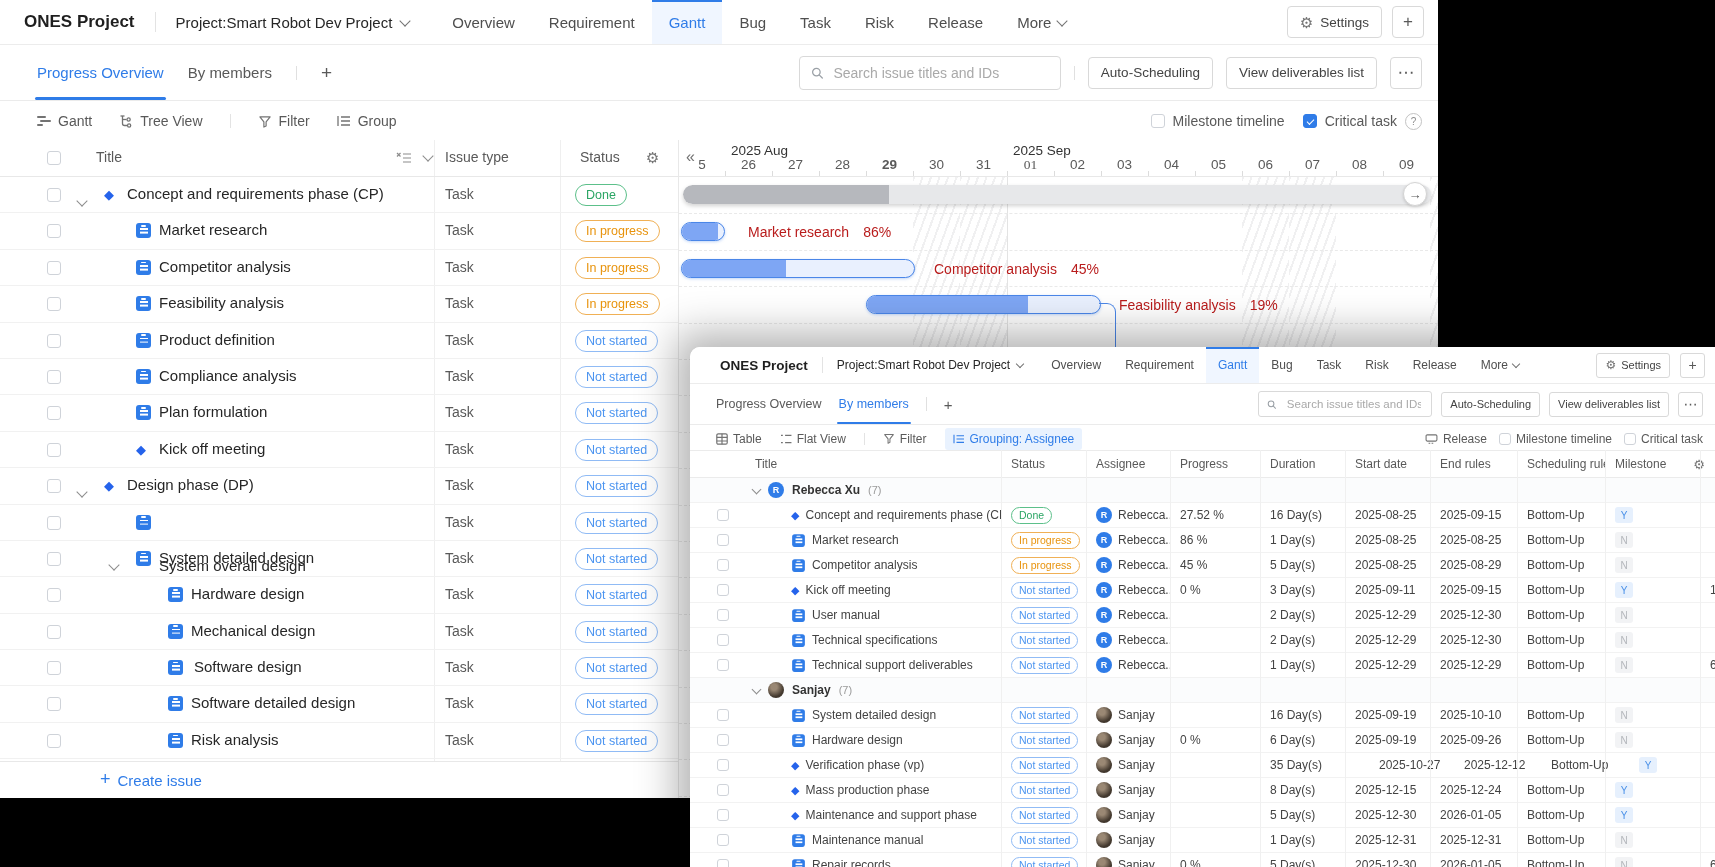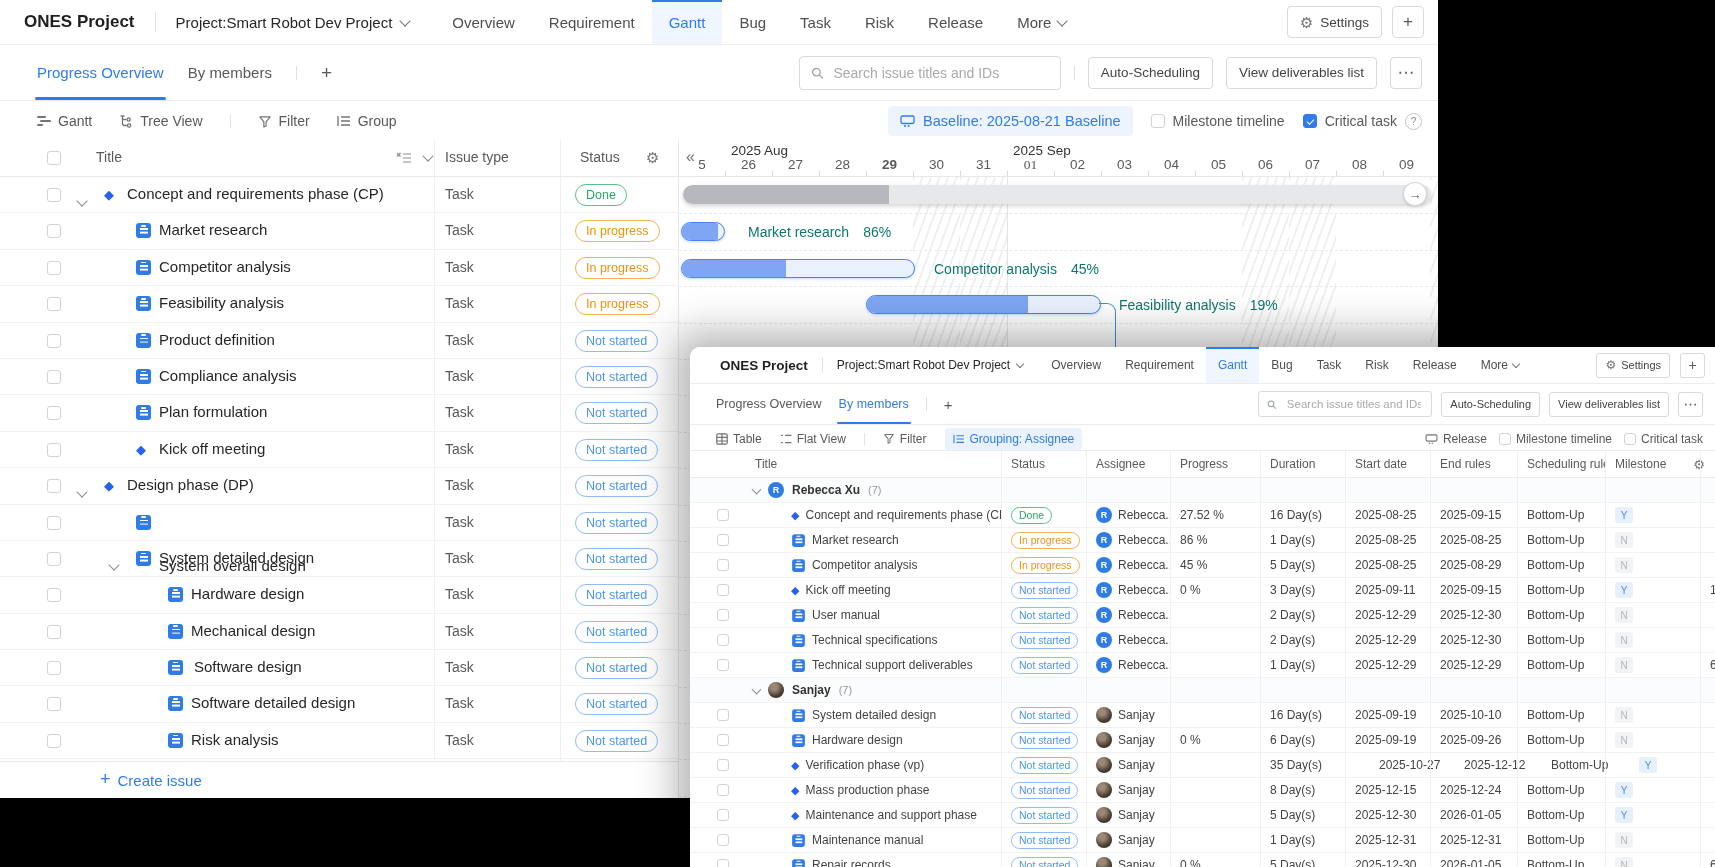--- a/index.html
+++ b/index.html
@@ -88,21 +88,21 @@
   .gline{position:absolute;left:0;right:0;border-top:1px dashed #e9e9e9}
   .mline{position:absolute;top:0;bottom:0;width:1px;background:#e3e3e3}
   .gsum{position:absolute;height:19px;border-radius:10px;background:#e7e8ea;box-shadow:0 2px 4px rgba(0,0,0,.18);overflow:hidden}
   .gsum .fill{position:absolute;left:0;top:0;bottom:0;background:#b6b8bd;border-radius:10px 0 0 10px}
   .arrowbtn{position:absolute;width:24px;height:24px;border-radius:50%;background:#fff;border:1px solid #d4d4d4;
             box-shadow:0 1px 3px rgba(0,0,0,.15);display:flex;align-items:center;justify-content:center;
             font-size:13px;color:#595959;box-sizing:border-box}
   .gbar{position:absolute;height:19px;border:1.5px solid #4a86e8;border-radius:10px;background:#e9f0fe;
         overflow:hidden;box-sizing:border-box;box-shadow:0 1px 3px rgba(74,134,232,.35)}
   .gbar .fill{position:absolute;left:0;top:0;bottom:0;background:#7ea6f4}
-  .glabel{position:absolute;font-size:14px;color:#0f766e;white-space:nowrap}
+  .glabel{position:absolute;font-size:14px;color:#b91c1c;white-space:nowrap}
   .glabel .val{margin-left:14px}
   .gconn{position:absolute;width:16px;border-top:1.5px solid #4a86e8;border-right:1.5px solid #4a86e8;border-radius:0 9px 0 0}
   
   #w2 .hd{height:36px;padding:0 10px 0 30px}
   #w2 .logo{font-size:13.5px}
   #w2 .vdiv{margin:0 14px;height:16px}
   #w2 .proj{font-size:12px;gap:7px}
   #w2 .chev{width:5px;height:5px;border-width:1.2px}
   #w2 .nav{margin-left:16px}
   #w2 .nav-item{font-size:12px;padding:0 12px;gap:5px}
@@ -250,27 +250,20 @@
       <span>Filter</span>
     </span>
     <span class="tool">
       <svg width="14" height="12" viewBox="0 0 14 12" fill="none" stroke="#737373" stroke-width="1.3">
           <path d="M1 1v10"></path>
           <path d="M4 2h9M4 6h9M4 10h9"></path>
         </svg>
       <span>Group</span>
     </span>
     <div class="tb-right">
-      <span class="baseline-pill">
-        <svg width="15" height="12" viewBox="0 0 15 12" fill="none" stroke="#2f7ce8" stroke-width="1.3">
-            <rect x="1" y="1" width="13" height="7.5" rx="1.5"></rect>
-            <path d="M4 11h7" stroke-dasharray="2 1.6"></path>
-          </svg>
-        <span>Baseline: 2025-08-21 Baseline</span>
-      </span>
       <span class="ckrow">
         <span class="cb"></span>
         <span>Milestone timeline</span>
       </span>
       <span class="ckrow">
         <span class="cb checked"></span>
         <span>Critical task</span>
         <span class="helpc">?</span>
       </span>
     </div>

